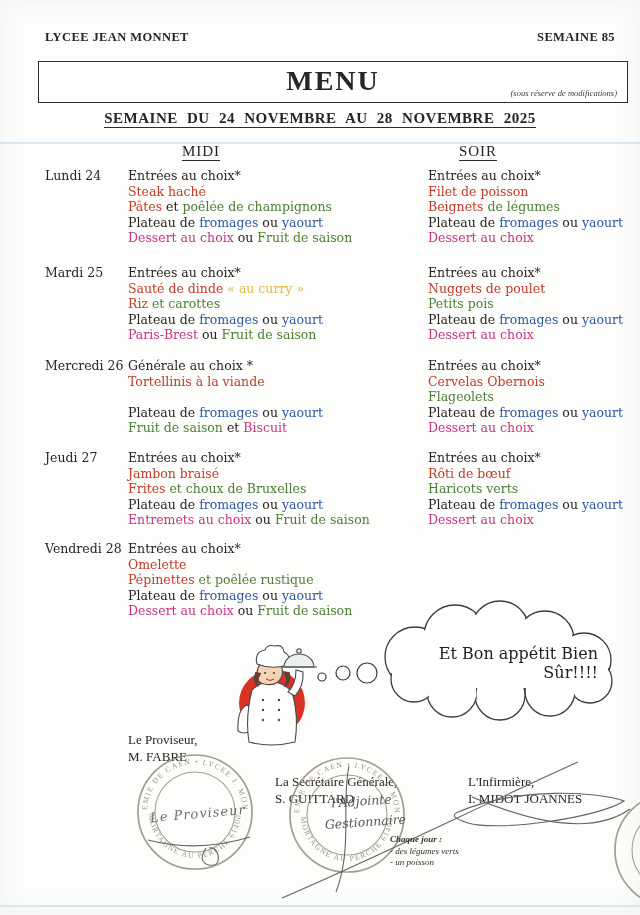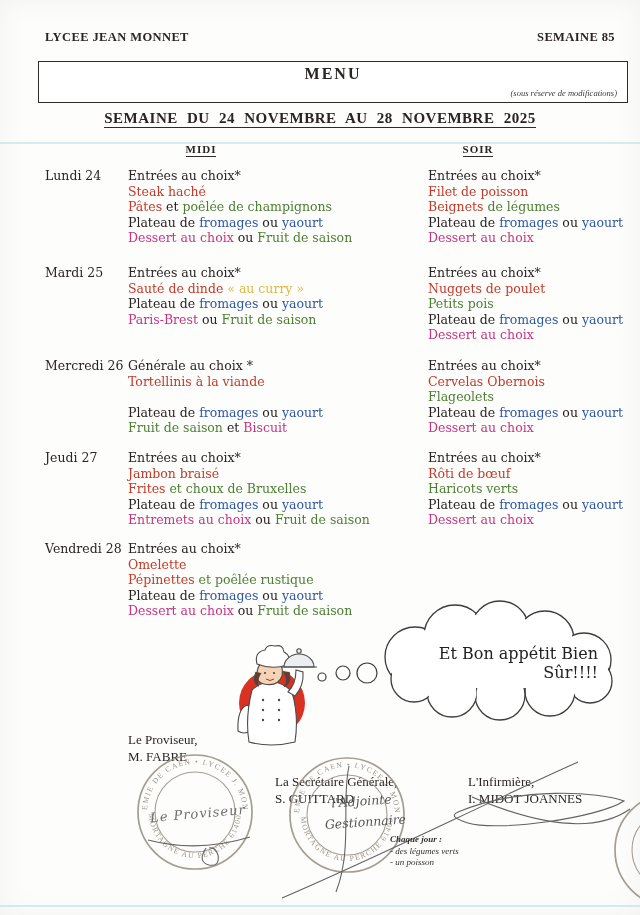--- a/index.html
+++ b/index.html
@@ -7,25 +7,25 @@
     position:relative;width:640px;height:915px;overflow:hidden;
     background:#fdfdfc;
     box-shadow:inset 0 0 28px rgba(60,60,60,.06);
     font-family:"Liberation Serif", serif;
     color:#2a2424;
   }
   
   .hdr-school{position:absolute;left:45px;top:30px;font-size:12.5px;font-weight:bold;letter-spacing:.4px;}
   .hdr-week{position:absolute;right:25px;top:30px;font-size:12.5px;font-weight:bold;letter-spacing:.4px;}
   .title-box{position:absolute;left:38px;top:61px;width:588px;height:40px;border:1.6px solid #2b2b2b;background:#fff;}
-  .title-menu{position:absolute;left:0;right:0;top:3px;text-align:center;font-size:16px;font-weight:bold;letter-spacing:2px;}
+  .title-menu{position:absolute;left:0;right:0;top:3px;text-align:center;font-size:28px;font-weight:bold;letter-spacing:2px;}
   .title-disc{position:absolute;right:10px;top:26px;font-size:8.5px;font-style:italic;color:#3a3a3a;}
   .subtitle{position:absolute;left:0;right:0;top:109px;text-align:center;}
   .subtitle span{font-size:15px;font-weight:bold;letter-spacing:.5px;word-spacing:5px;border-bottom:1.6px solid #2b2b2b;padding-bottom:1px;}
-  .colhead{position:absolute;top:143px;font-size:11px;font-weight:bold;letter-spacing:1px;}
+  .colhead{position:absolute;top:143px;font-size:15px;font-weight:normal;letter-spacing:1px;}
   .colhead span{border-bottom:1.6px solid #2b2b2b;padding-bottom:1px;}
   .colhead.midi{left:146px;width:110px;text-align:center;}
   .colhead.soir{left:438px;width:80px;text-align:center;}
   .scanline{position:absolute;left:0;right:0;height:2px;background:#b9d8e8;opacity:.55;}
   
   .menu-days{position:absolute;left:0;top:0;width:640px;}
   .day{position:absolute;left:0;width:640px;font-family:"DejaVu Serif", serif;font-size:12.5px;}
   .day-label{position:absolute;left:45px;top:0;width:85px;}
   .col{position:absolute;top:0;}
   .col.midi{left:128px;width:298px;}
@@ -91,20 +91,21 @@
           <div class="line"><span style="color: rgb(194, 59, 42);">Beignets</span><span style="color: rgb(77, 127, 51);"> de légumes</span></div>
           <div class="line"><span style="color: rgb(42, 36, 36);">Plateau de </span><span style="color: rgb(47, 87, 164);">fromages</span><span style="color: rgb(42, 36, 36);"> ou </span><span style="color: rgb(47, 87, 164);">yaourt</span></div>
           <div class="line"><span style="color: rgb(197, 53, 128);">Dessert au choix</span></div>
         </div>
       </div>
       <div class="day" style="top: 265px;">
         <div class="day-label">Mardi 25</div>
         <div class="col midi">
           <div class="line"><span style="color: rgb(42, 36, 36);">Entrées au choix*</span></div>
           <div class="line"><span style="color: rgb(194, 59, 42);">Sauté de dinde</span><span style="color: rgb(223, 185, 69);"> « au curry »</span></div>
+          <div class="line"><span style="color: rgb(194, 59, 42);">Riz</span><span style="color: rgb(77, 127, 51);"> et carottes</span></div>
           <div class="line"><span style="color: rgb(42, 36, 36);">Plateau de </span><span style="color: rgb(47, 87, 164);">fromages</span><span style="color: rgb(42, 36, 36);"> ou </span><span style="color: rgb(47, 87, 164);">yaourt</span></div>
           <div class="line"><span style="color: rgb(197, 53, 128);">Paris-Brest</span><span style="color: rgb(42, 36, 36);"> ou </span><span style="color: rgb(77, 127, 51);">Fruit de saison</span></div>
         </div>
         <div class="col soir">
           <div class="line"><span style="color: rgb(42, 36, 36);">Entrées au choix*</span></div>
           <div class="line"><span style="color: rgb(194, 59, 42);">Nuggets de poulet</span></div>
           <div class="line"><span style="color: rgb(77, 127, 51);">Petits pois</span></div>
           <div class="line"><span style="color: rgb(42, 36, 36);">Plateau de </span><span style="color: rgb(47, 87, 164);">fromages</span><span style="color: rgb(42, 36, 36);"> ou </span><span style="color: rgb(47, 87, 164);">yaourt</span></div>
           <div class="line"><span style="color: rgb(197, 53, 128);">Dessert au choix</span></div>
         </div>

